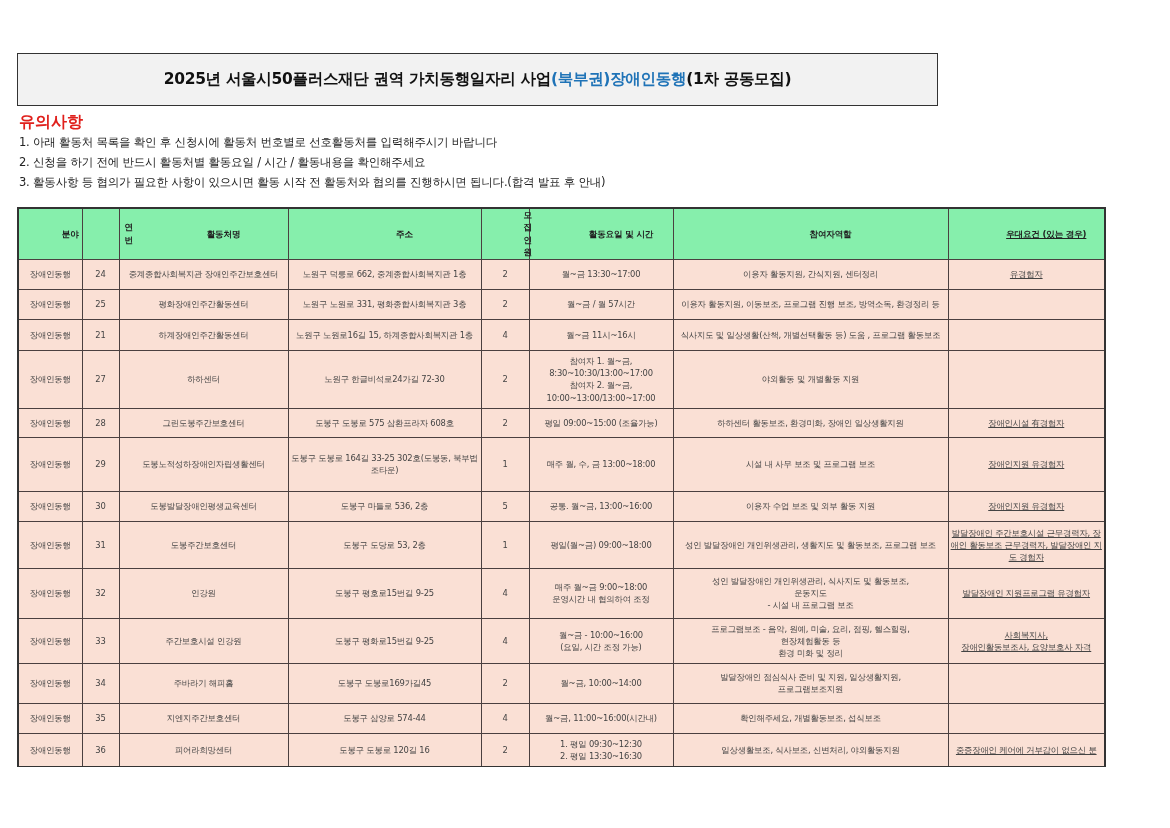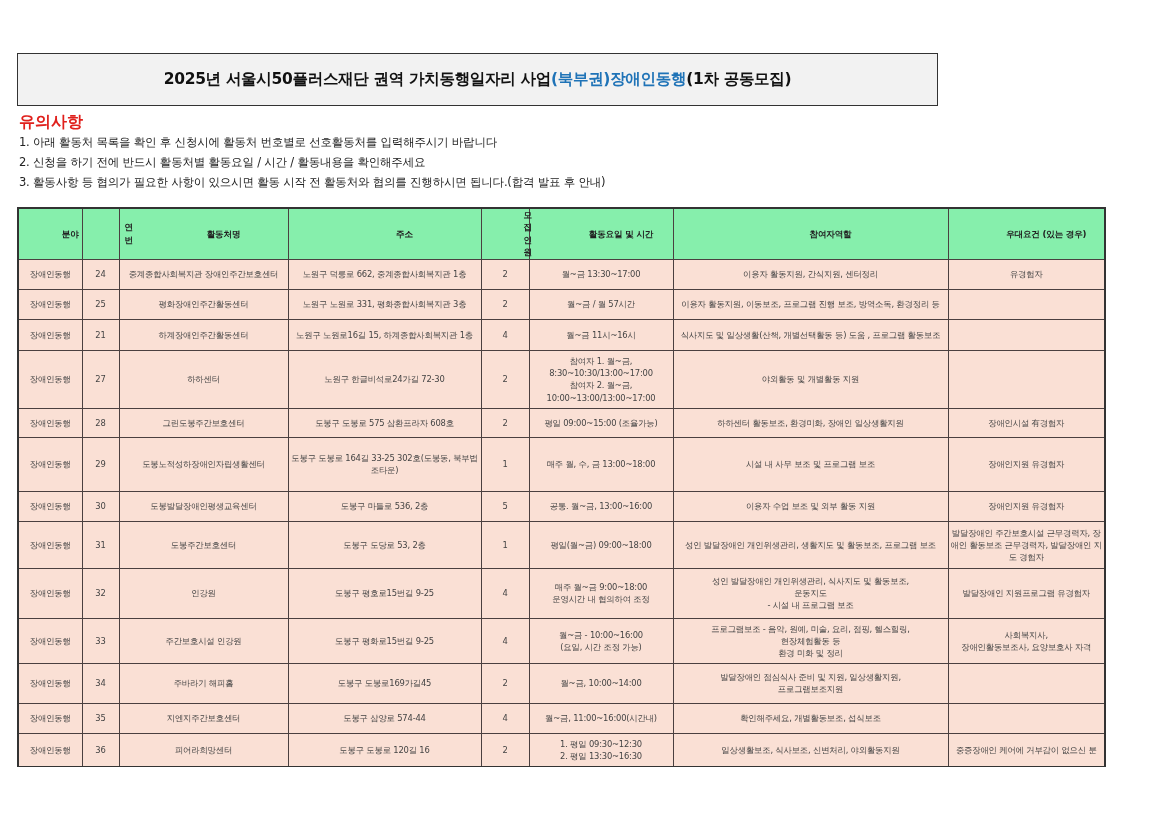--- a/index.html
+++ b/index.html
@@ -30,21 +30,21 @@
     padding: 0 2px; line-height: 1.45;
   }
   table.grid th {
     background: #86efac; color: #222; font-weight: bold; font-size: 8.6px; height: 31px;
     border-top: 2px solid #333;
     padding-left: 42px;
   }
   table.grid td { background: #fae0d5; white-space: pre-line; }
   table.grid tr.last td { border-bottom: 1.5px solid #333; }
   table.grid td:first-child, table.grid th:first-child { border-left: 2px solid #333; }
-  table.grid td:last-child, table.grid th:last-child { border-right: 2px solid #333; }
+  table.grid td:last-child, table.grid th:last-child { border-right: 2px solid #333; text-decoration: underline; }
 </style>
 </head>
 <body>
 
 <div class="title-box">
   <span>2025년 서울시50플러스재단 권역 가치동행일자리 사업</span>
     <span class="accent">(북부권)</span>
     <span class="accent"> 장애인동행</span>
     <span>(1차 공동모집)</span>
 </div>

